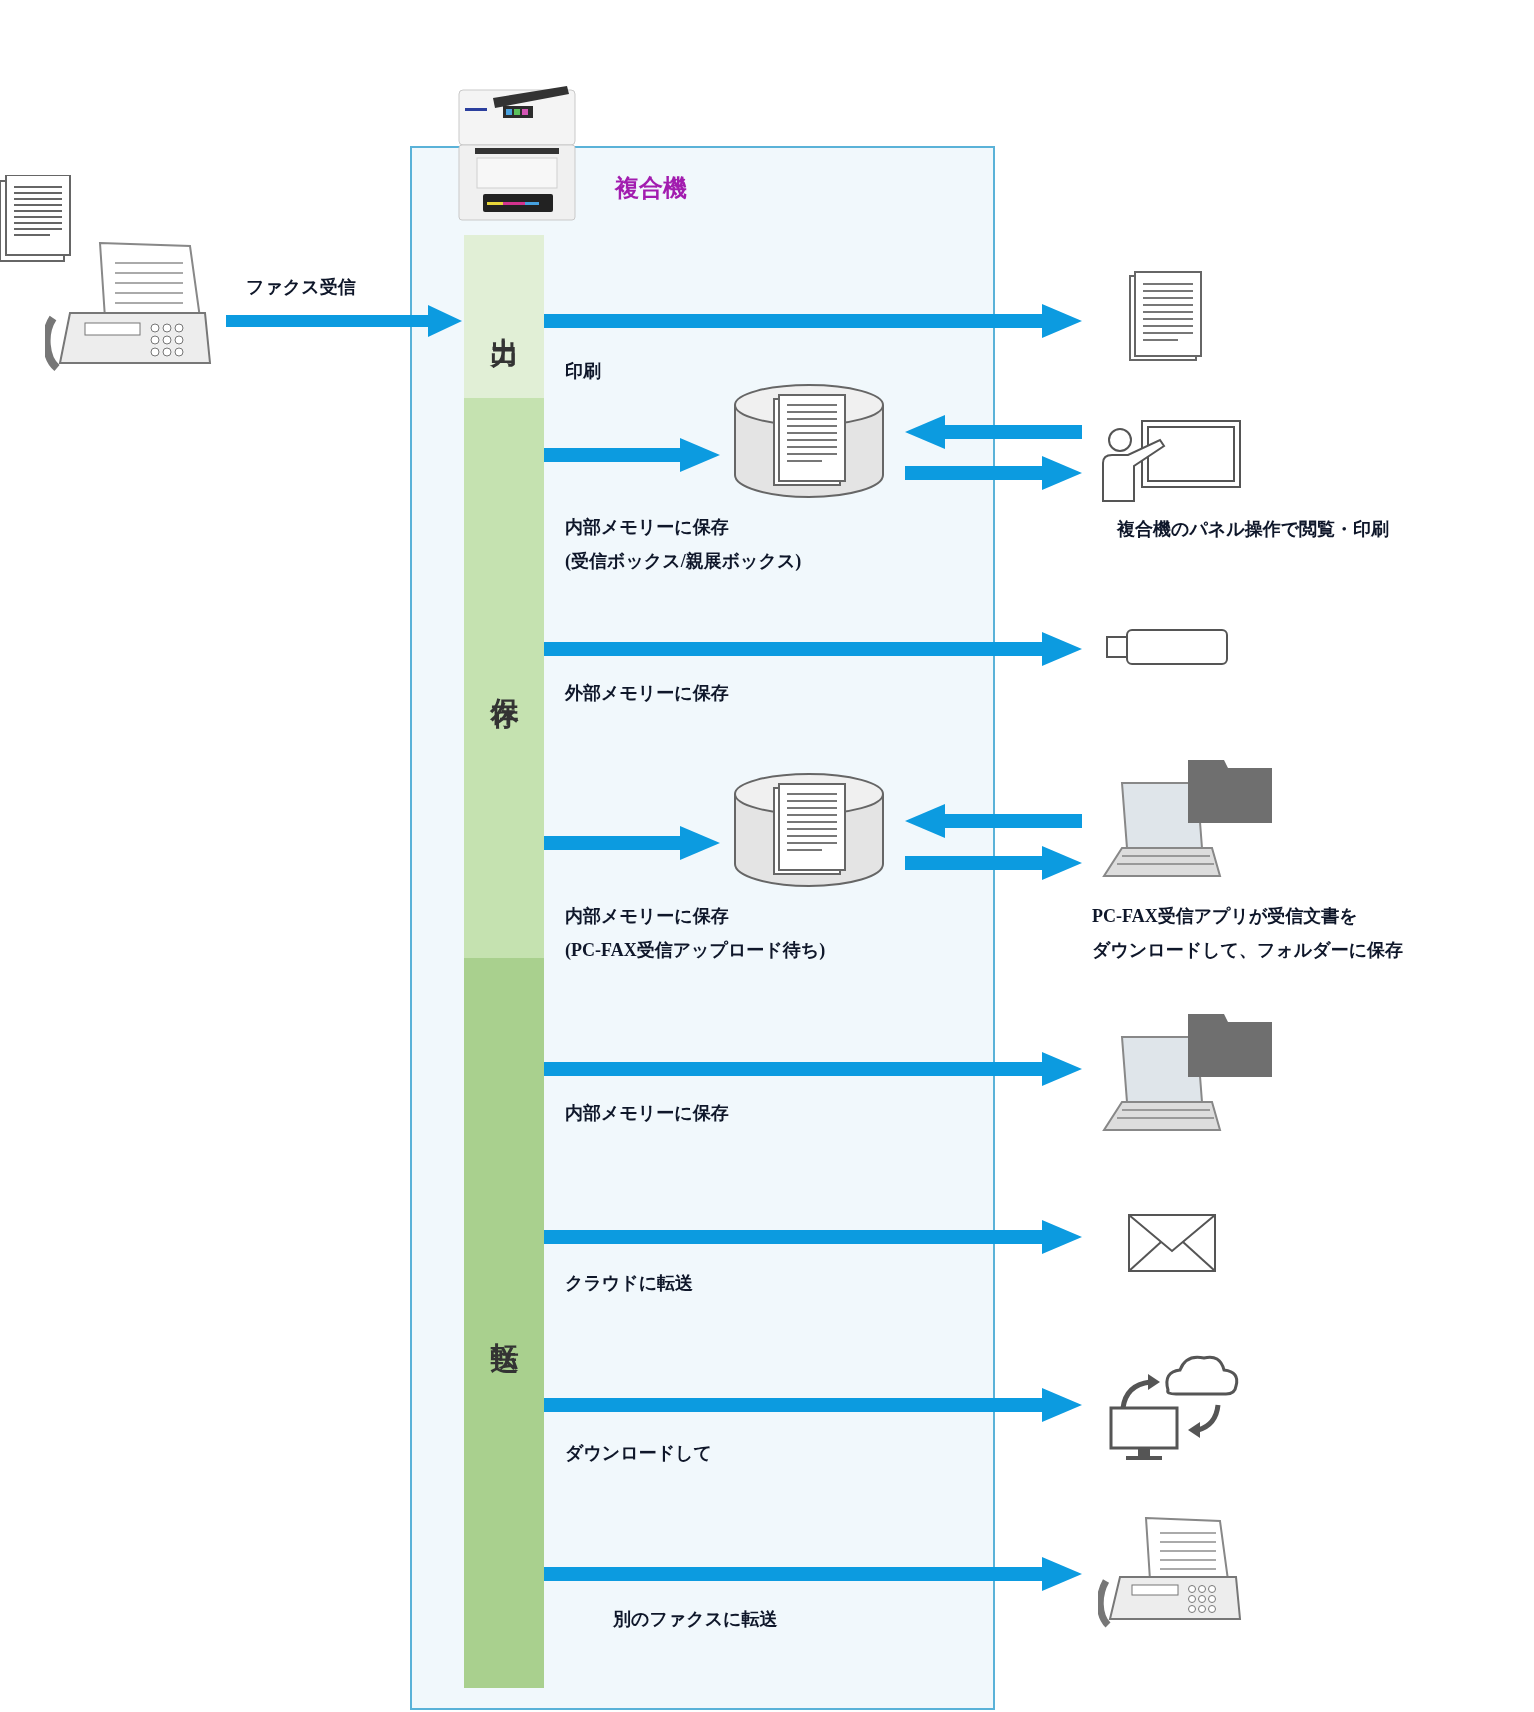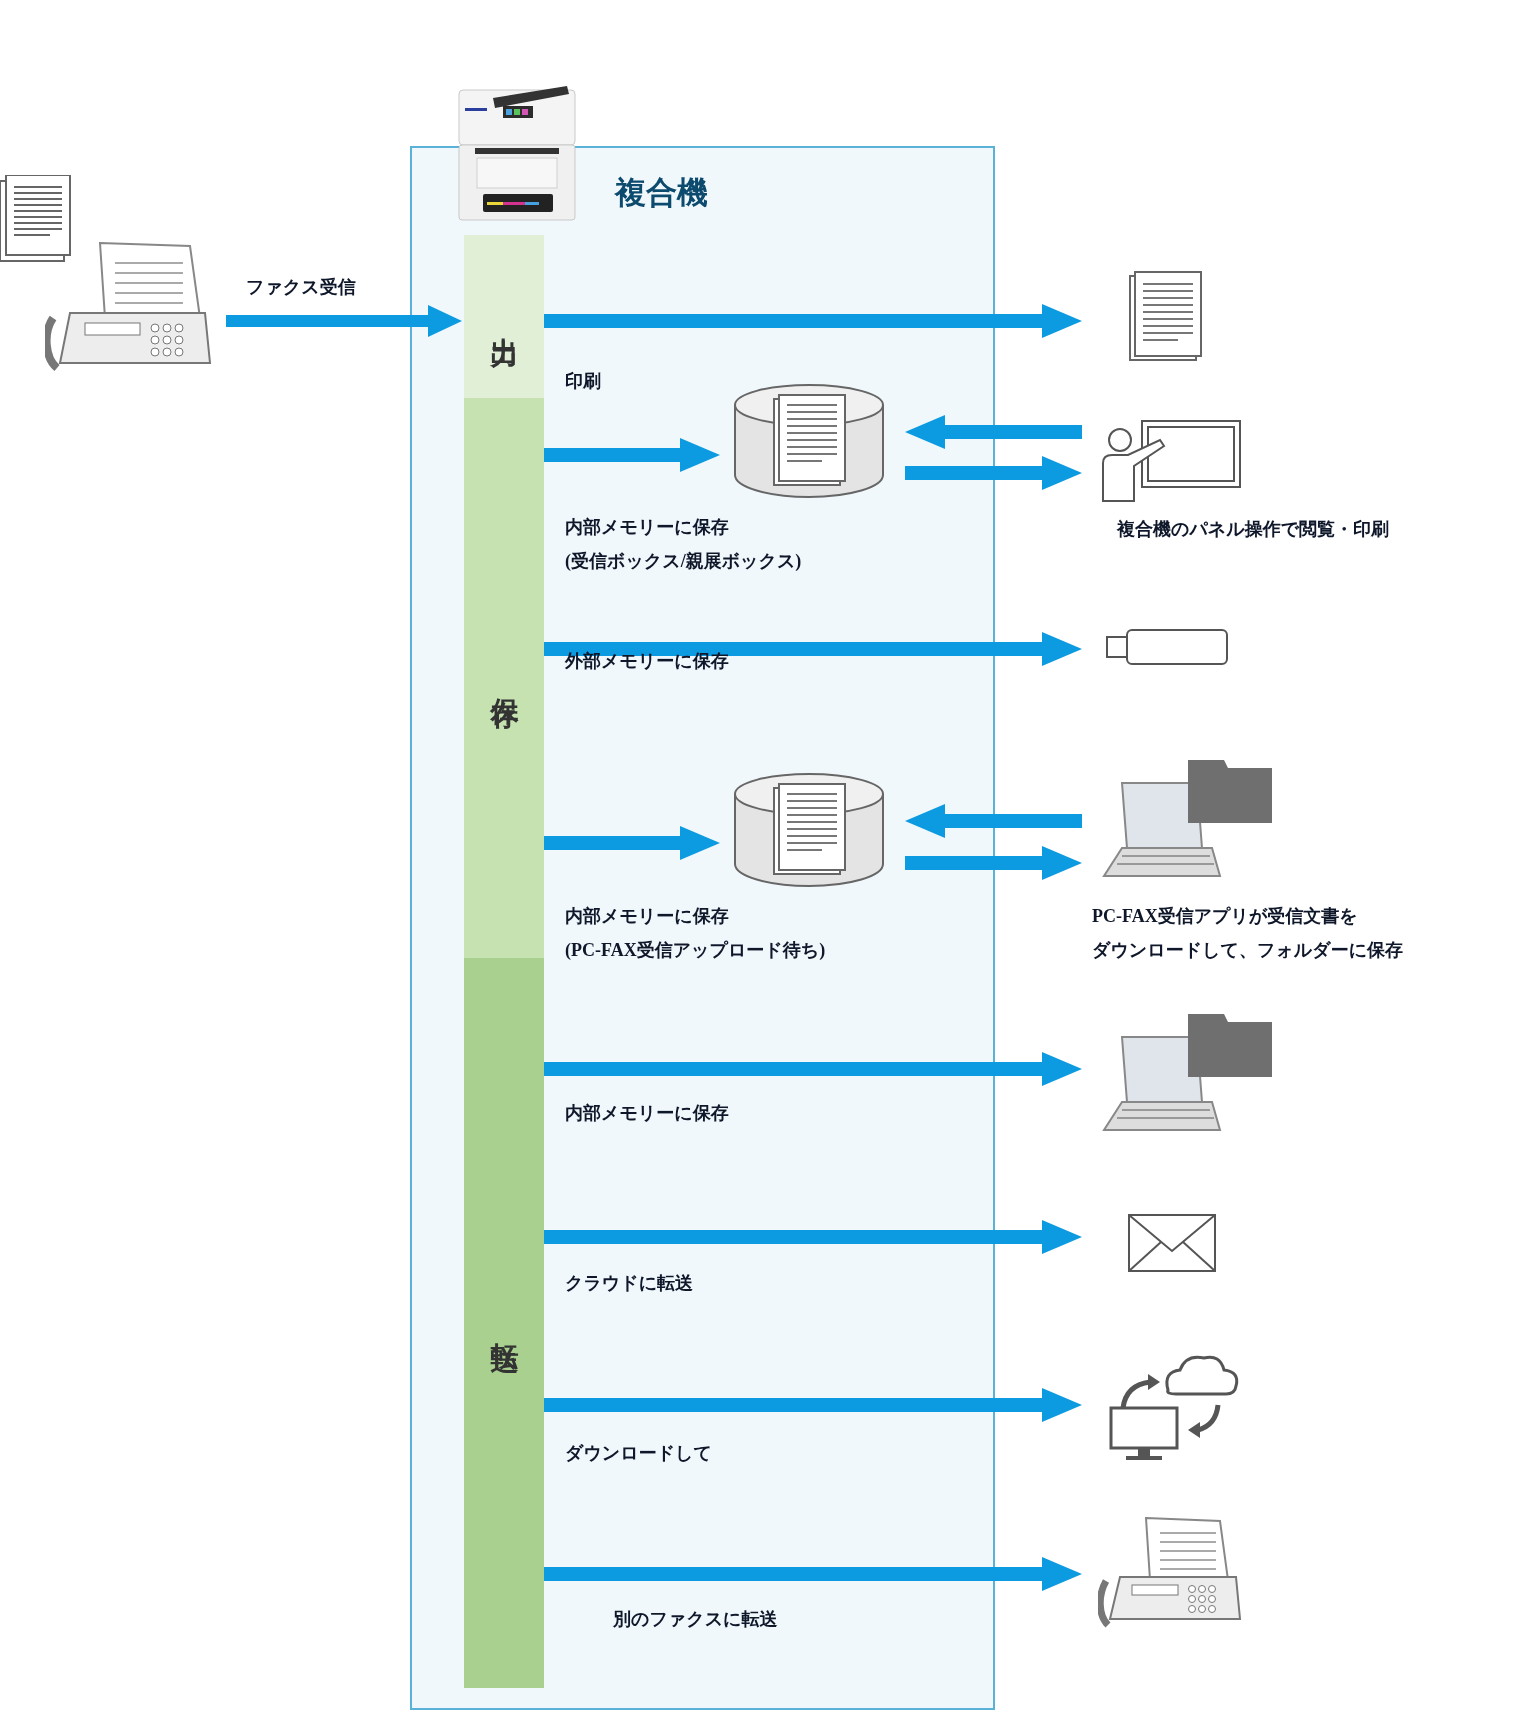--- a/index.html
+++ b/index.html
@@ -5,21 +5,21 @@
   html,body{margin:0;padding:0;background:#ffffff;}
   body{width:1534px;height:1712px;position:relative;overflow:hidden;
        font-family:"DejaVu Sans","Liberation Sans",sans-serif;color:#3c3c3c;}
   .abs{position:absolute;}
   #mfp-box{left:410px;top:146px;width:585px;height:1564px;background:#f1f8fc;
            border:2px solid #5ab2d8;box-sizing:border-box;}
   .band{position:absolute;left:464px;width:80px;display:flex;align-items:center;justify-content:center;}
   .band span{writing-mode:vertical-rl;text-orientation:upright;font-weight:bold;font-size:28px;
              color:#333;letter-spacing:2px;}
   .lbl{position:absolute;font-size:18px;font-weight:bold;color:#0f172a;white-space:nowrap;line-height:34px;font-family:Liberation Serif, serif;}
-  .title{font-size:31px;font-weight:bold;color:#0c4a6e;}
+  .title{font-size:24px;font-weight:bold;color:#a21caf;}
   svg{position:absolute;left:0;top:0;}
   .ico{position:absolute;}
 </style>
 </head>
 <body>
 
 <div id="mfp-box" class="abs"></div>
 
 <div class="ico" style="left:455px;top:78px;width:125px;height:145px;">
   <svg width="125" height="145" viewBox="0 0 125 145">
@@ -146,24 +146,24 @@
         <rect x="544" y="1398" width="502" height="14"></rect>
         <polygon points="1042,1388 1082,1405 1042,1422"></polygon>
       </g>
     <g>
         <rect x="544" y="1567" width="502" height="14"></rect>
         <polygon points="1042,1557 1082,1574 1042,1591"></polygon>
       </g>
   </g>
 </svg>
 
-<div class="lbl" style="left:565px;top:364px;">印刷</div>
+<div class="lbl" style="left:565px;top:354px;">印刷</div>
 <div class="lbl" style="left:565px;top:510px;white-space:pre;">内部メモリーに保存
 (受信ボックス/親展ボックス)</div>
-<div class="lbl" style="left:565px;top:644px;">外部メモリーに保存</div>
+<div class="lbl" style="left:565px;top:676px;">外部メモリーに保存</div>
 <div class="lbl" style="left:565px;top:899px;white-space:pre;">内部メモリーに保存
 (PC-FAX受信アップロード待ち)</div>
 <div class="lbl" style="left:565px;top:1096px;">内部メモリーに保存</div>
 <div class="lbl" style="left:565px;top:1266px;">クラウドに転送</div>
 <div class="lbl" style="left:565px;top:1436px;">ダウンロードして</div>
 <div class="lbl" style="left:565px;top:1602px;margin-left:48px;">別のファクスに転送</div>
 
 <div class="ico" style="left:732px;top:383px;width:155px;height:118px;">
   <svg width="155" height="118">
       <path d="M3 22 L3 92 A74 22 0 0 0 151 92 L151 22" fill="#e4e4e4" stroke="#666" stroke-width="2"></path>

